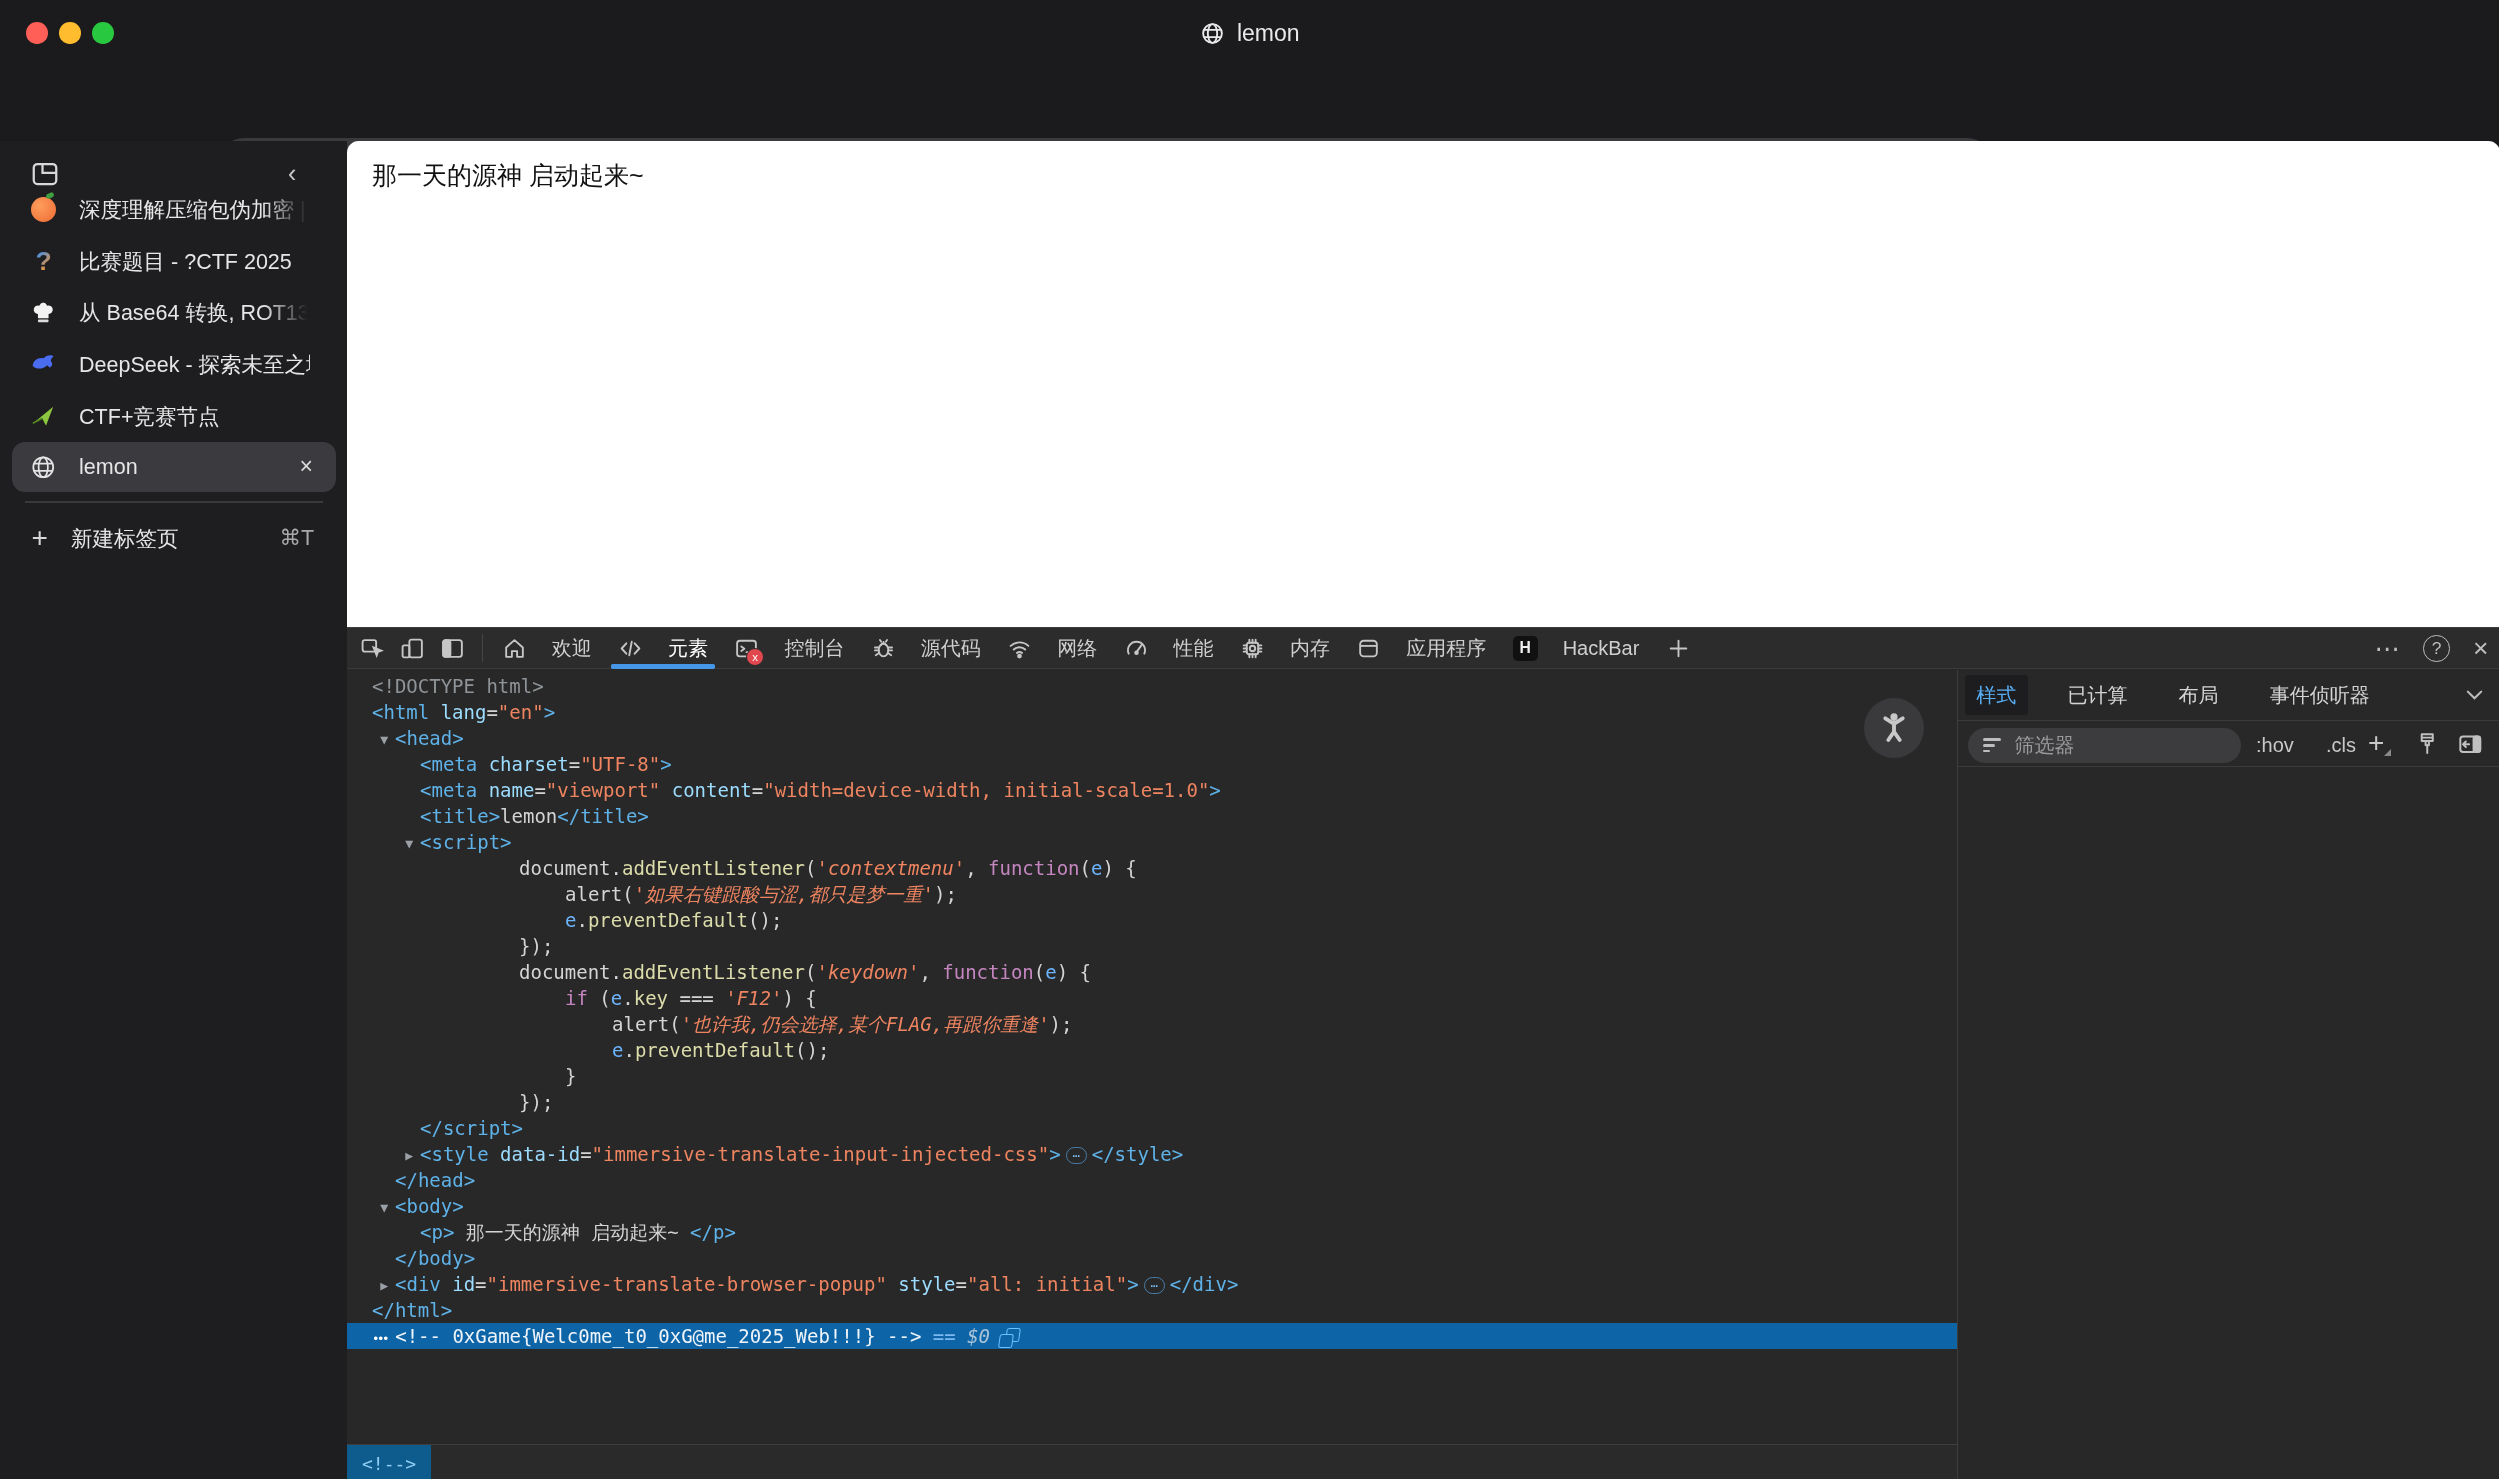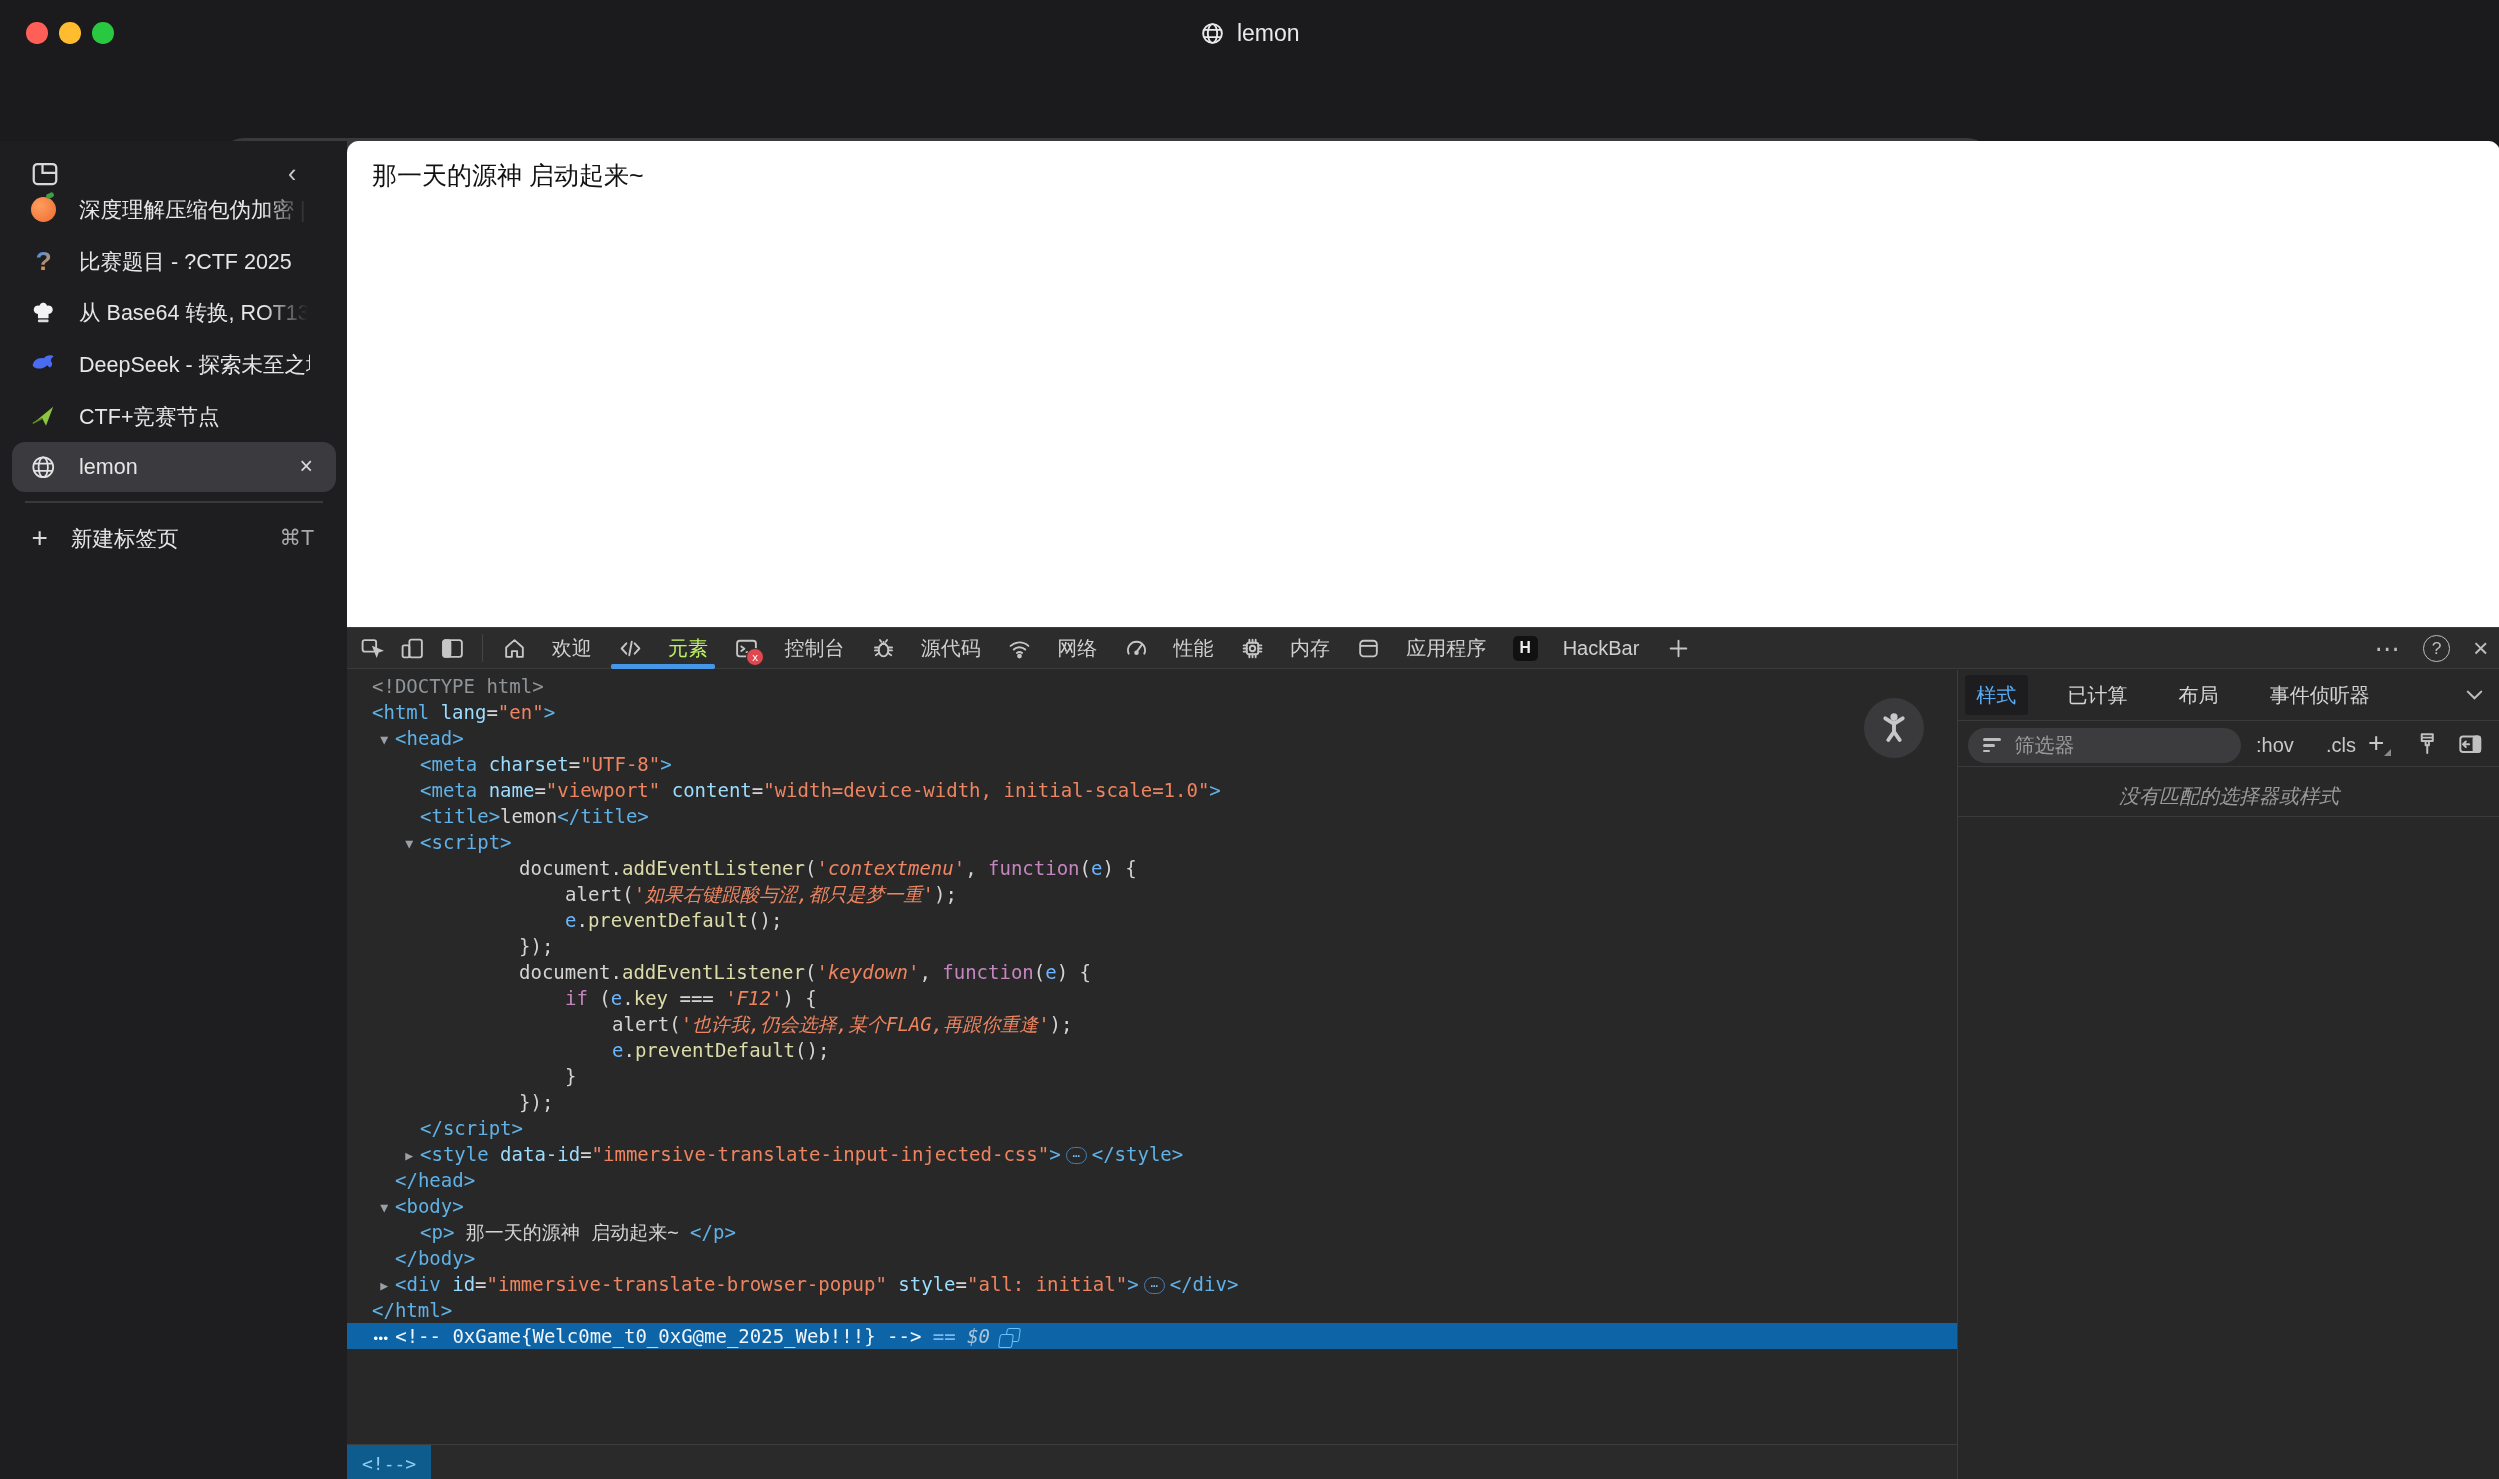--- a/index.html
+++ b/index.html
@@ -81,21 +81,21 @@
   #devtools { left:347px; top:627px; width:2153px; height:853px; background:#282828;
     border-top:1.7px solid #3d3d3d; }
   #dt-toolbar { position:absolute; left:0; top:0; width:2153px; height:41px;
     background:#2c2c2c; border-bottom:0.8px solid #3a3a3a; display:flex; align-items:center; }
   .dt-ic { width:25px; height:25px; flex:none; }
   .dt-ic svg { width:25px; height:25px; stroke:#c6c6c6; fill:none; stroke-width:1.8; }
   .dt-lefts { display:flex; align-items:center; gap:15px; padding:0 11.6px 0 13.2px; }
   .dt-tooldiv { width:1.7px; height:28px; background:#454545; margin:0 5px; }
   .dt-tab { position:relative; height:41px; display:flex; align-items:center; gap:25px;
     padding:0 13.2px; color:#cfcfcf; font-size:20px; white-space:nowrap; }
-  .dt-tab.active { color:#bef264; }
+  .dt-tab.active { color:#ffffff; }
   .dt-tab.active::after { content:""; position:absolute; left:6.6px; right:6.6px; bottom:0;
     height:4.1px; background:#4797e8; border-radius:1.7px; }
   .dt-badge { position:absolute; left:25px; top:20px; width:18px; height:18px; border-radius:50%;
     background:#e0474f; color:#fff; font-size:11.6px; display:flex; align-items:center;
     justify-content:center; border:1.7px solid #2c2c2c; }
   .hackbar-sq { width:25px; height:25px; background:#111; border-radius:5px; color:#eee;
     font-size:15.7px; font-weight:bold; display:flex; align-items:center; justify-content:center; }
   #dt-controls { position:absolute; right:11.6px; top:0; height:41px; display:flex;
     align-items:center; gap:23px; color:#bdbdbd; }
   #dt-controls .q { width:26.5px; height:26.5px; border:1.7px solid #bdbdbd; border-radius:50%;
@@ -496,21 +496,20 @@
             </svg>
         </span>
         <span id="ps-dock">
           <svg viewBox="0 0 24 24" fill="none" stroke="#c0c0c0" stroke-width="1.8">
               <rect x="3" y="5" width="18" height="14" rx="2.5"></rect>
               <rect x="15" y="5" width="6" height="14" rx="2" fill="#c0c0c0"></rect>
               <path d="M11 12 H6 M8 9.5 L5.5 12 L8 14.5" stroke-linecap="round"></path>
             </svg>
         </span>
       </div>
-      <div id="styles-empty">没有匹配的选择器或样式</div>
     </div>
 
     <div id="float-person">
       <svg viewBox="0 0 24 24">
         <circle cx="12" cy="4.6" r="2.4" fill="#c8c8c8"></circle>
         <path d="M12 8 V14.5 M11.2 8.8 L6.2 5.6 M12.8 8.8 L17.8 5.6 M12 14.5 L8.2 20 M12 14.5 L15.8 20" stroke="#c8c8c8" stroke-width="2.6" stroke-linecap="round" fill="none"></path>
       </svg>
     </div>
   </div>
 

